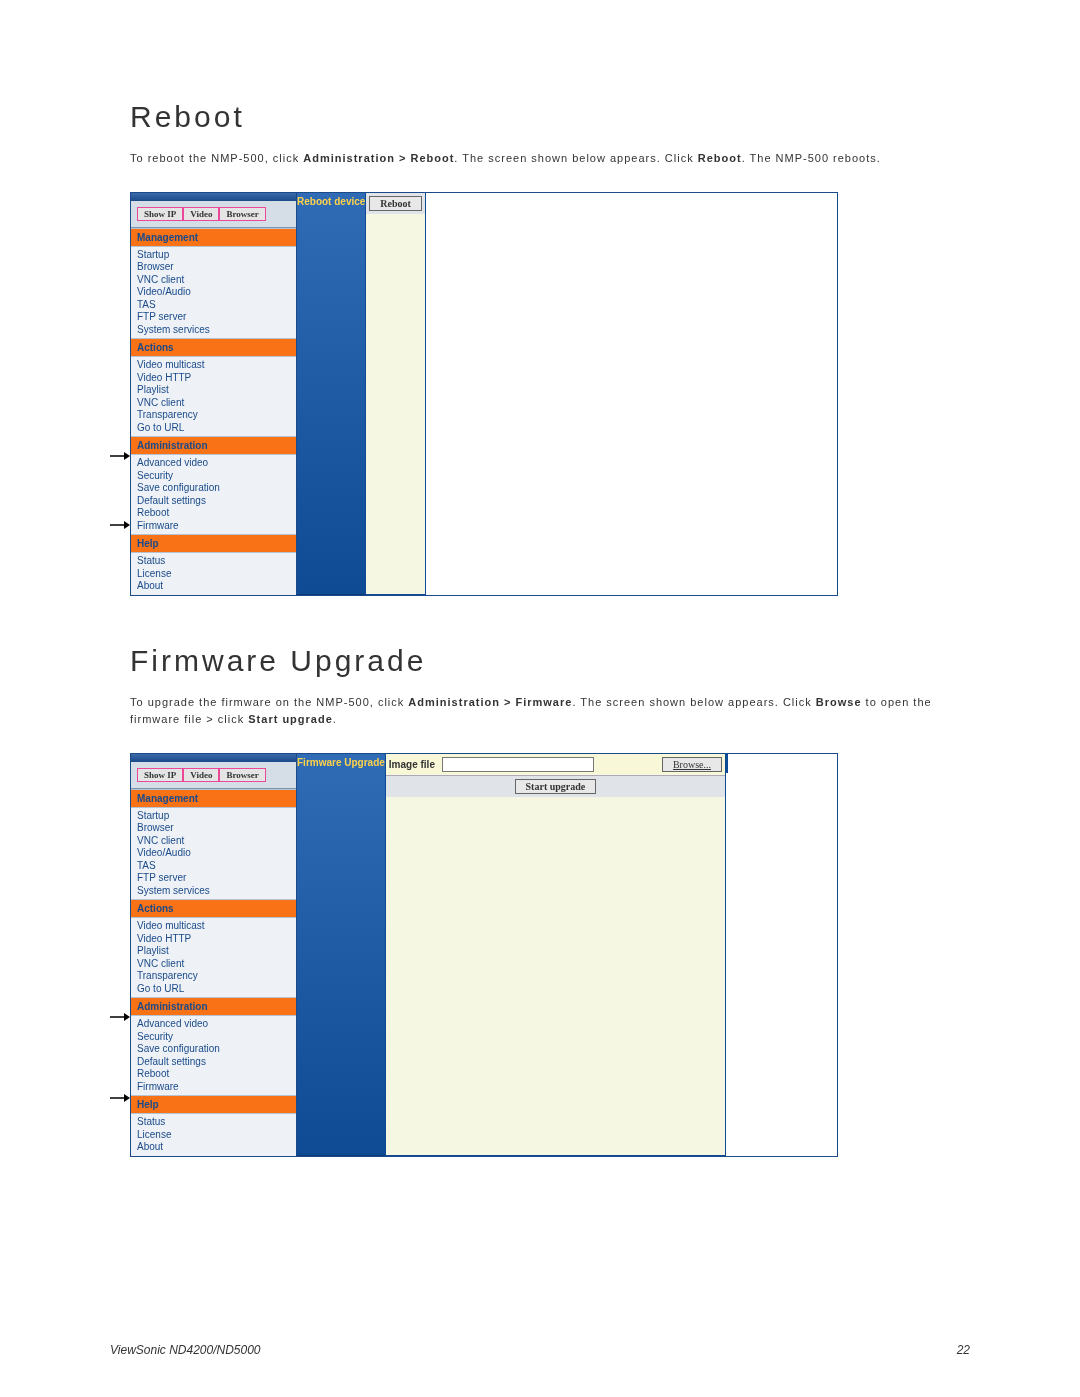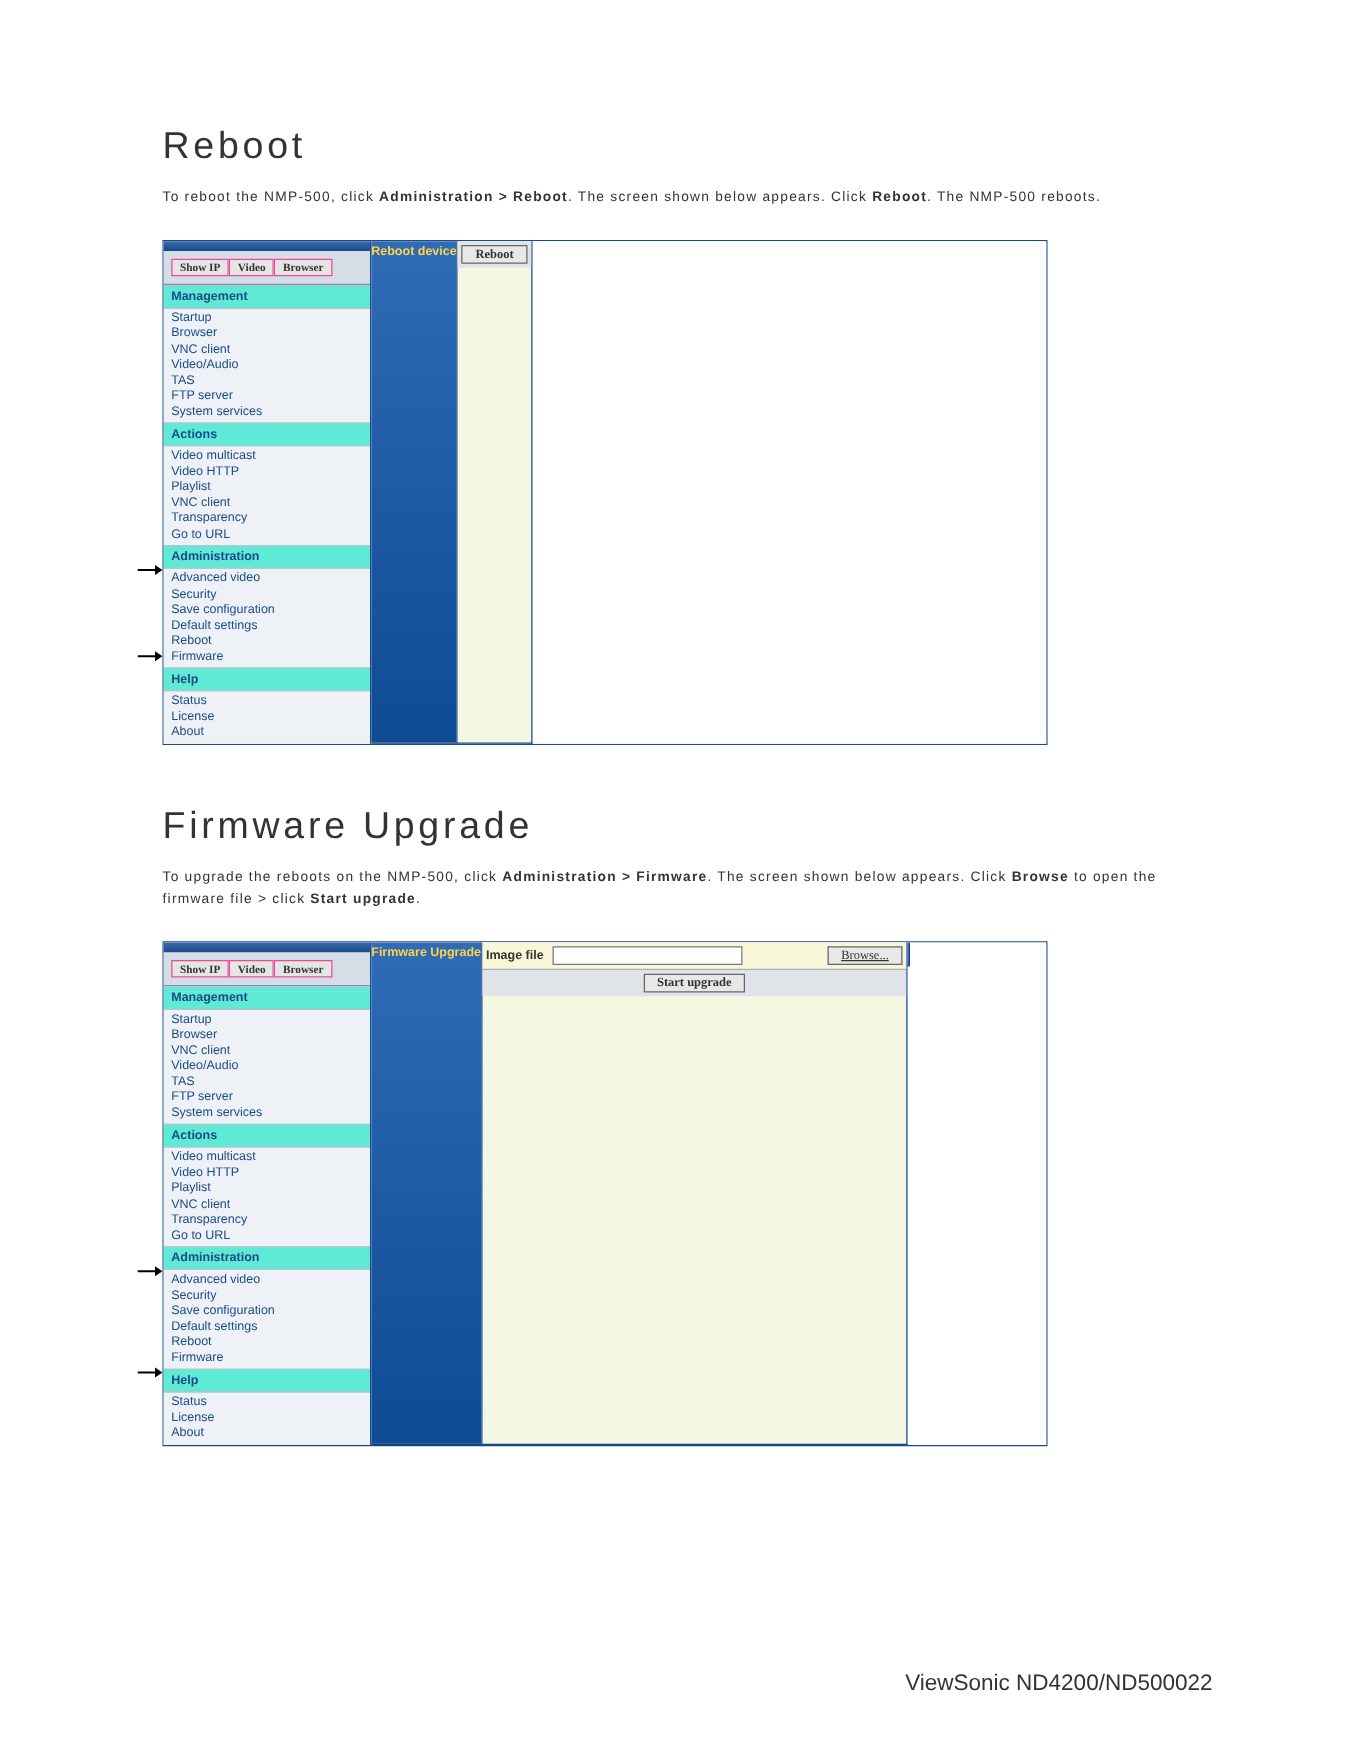--- a/index.html
+++ b/index.html
@@ -59,21 +59,21 @@
   }
   .tab-btn {
     background: #e5e5e5;
     border: 1px solid #ec4899;
     font-size: 9px;
     font-weight: bold;
     padding: 1px 6px;
     font-family: "Times New Roman", serif;
   }
   .sidebar-section-header {
-    background: #5eead4;
+    background: #f97316;
     border-top: 1px solid #b6c3d2;
     border-bottom: 1px solid #b6c3d2;
     color: #1a4a8a;
     font-weight: bold;
     padding: 3px 6px;
     font-size: 10px;
   }
   .sidebar-items {
     background: #eef2f6;
     padding: 2px 0;
@@ -150,22 +150,23 @@
     align-items: center;
   }
   .arrow svg { width: 20px; height: 10px; }
 
   .footer {
     position: absolute;
     bottom: 40px;
     left: 110px;
     right: 110px;
     display: flex;
-    justify-content: flex-end;
-    font-size: 18px;
+    justify-content: space-between;
+    font-style: italic;
+    font-size: 12px;
     color: #333;
   }
 </style>
 </head>
 <body>
 
 <div class="page">
 
   <h1>Reboot</h1>
   <p class="desc">
@@ -232,21 +233,21 @@
       <div class="panel-body">
         <div class="panel-row panel-row-grey">
           <div class="btn">Reboot</div>
         </div>
       </div>
     </div>
   </div>
 
   <h1>Firmware Upgrade</h1>
   <p class="desc">
-    <span>To upgrade the reboots on the NMP-500, click </span><span class="bold">Administration &gt; Firmware</span><span>. The screen shown below appears. Click </span><span class="bold">Browse</span><span> to open the firmware file &gt; click </span><span class="bold">Start upgrade</span><span>.</span>
+    <span>To upgrade the firmware on the NMP-500, click </span><span class="bold">Administration &gt; Firmware</span><span>. The screen shown below appears. Click </span><span class="bold">Browse</span><span> to open the firmware file &gt; click </span><span class="bold">Start upgrade</span><span>.</span>
   </p>
 
   <div class="screenshot" id="shot2">
     <div class="sidebar">
       <div class="sidebar-top"></div>
       <div class="tab-row">
         <div class="tab-btn">Show IP</div>
         <div class="tab-btn">Video</div>
         <div class="tab-btn">Browser</div>
       </div>

